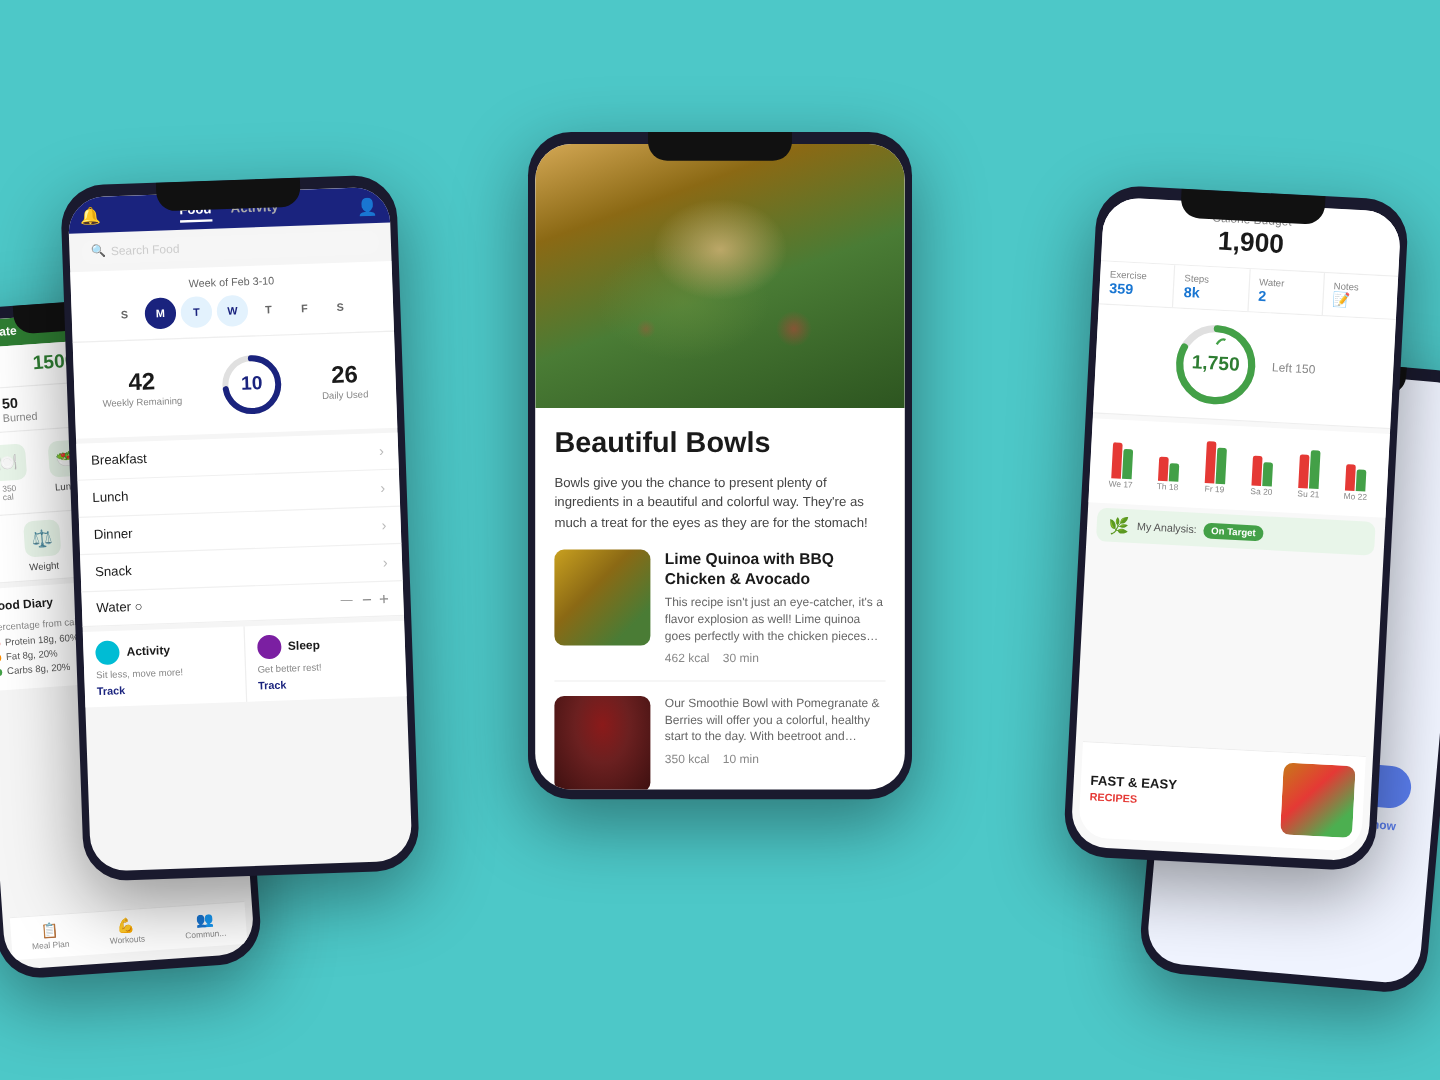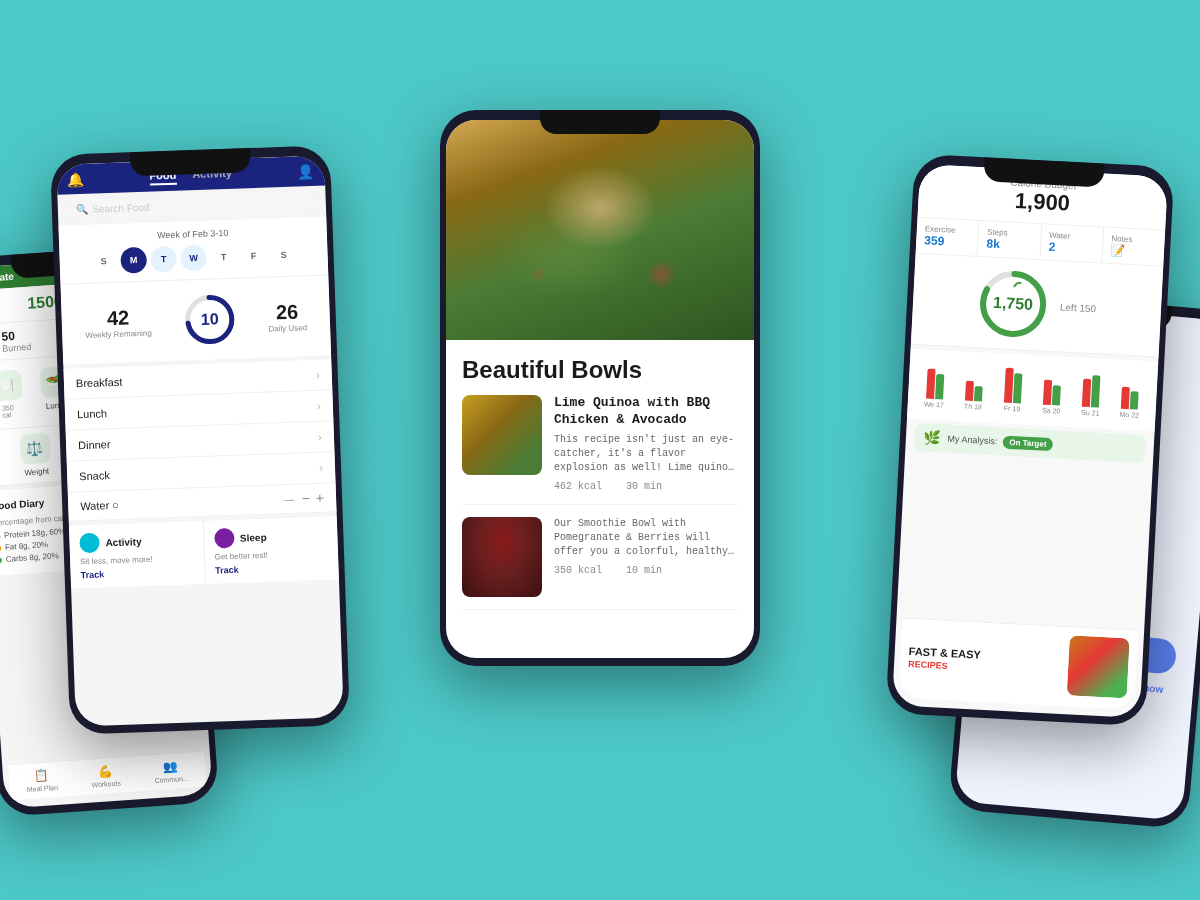--- a/index.html
+++ b/index.html
@@ -100,21 +100,21 @@
       flex-shrink: 0;
       margin-right: 12px;
       overflow: hidden;
     }
     .recipe-thumb-1 {
       background: linear-gradient(135deg, #c8a020 0%, #8B6914 40%, #4a7c35 80%);
     }
     .recipe-thumb-2 {
       background: radial-gradient(ellipse at 50% 30%, #8B1a1a 0%, #6B2020 40%, #3d1010 100%);
     }
-    .recipe-info { flex: 1; font-family: Liberation Mono, monospace; }
+    .recipe-info { flex: 1; }
     .recipe-title {
       font-size: 13px;
       font-weight: 700;
       color: #1a1a1a;
       margin-bottom: 4px;
       line-height: 1.3;
     }
     .recipe-desc {
       font-size: 10px;
       color: #666;
@@ -731,20 +731,21 @@
 </div>
 
 <div class="phone phone-center">
   <div class="phone-notch"></div>
   <div class="phone-screen center-screen">
     <div class="bowl-hero">
       <div class="bowl-hero-inner"></div>
     </div>
     <div class="bowl-content">
       <div class="bowl-title">Beautiful Bowls</div>
+      <div class="bowl-desc">Bowls give you the chance to present plenty of ingredients in a beautiful and colorful way. They're as much a treat for the eyes as they are for the stomach!</div>
       <div class="recipe-item">
         <div class="recipe-thumb recipe-thumb-1"></div>
         <div class="recipe-info">
           <div class="recipe-title">Lime Quinoa with BBQ Chicken &amp; Avocado</div>
           <div class="recipe-desc">This recipe isn't just an eye-catcher, it's a flavor explosion as well! Lime quinoa goes perfectly with the chicken pieces and spicy BBQ mari...</div>
           <div class="recipe-meta">462 kcal &nbsp;&nbsp; 30 min</div>
         </div>
       </div>
       <div class="recipe-item">
         <div class="recipe-thumb recipe-thumb-2"></div>

